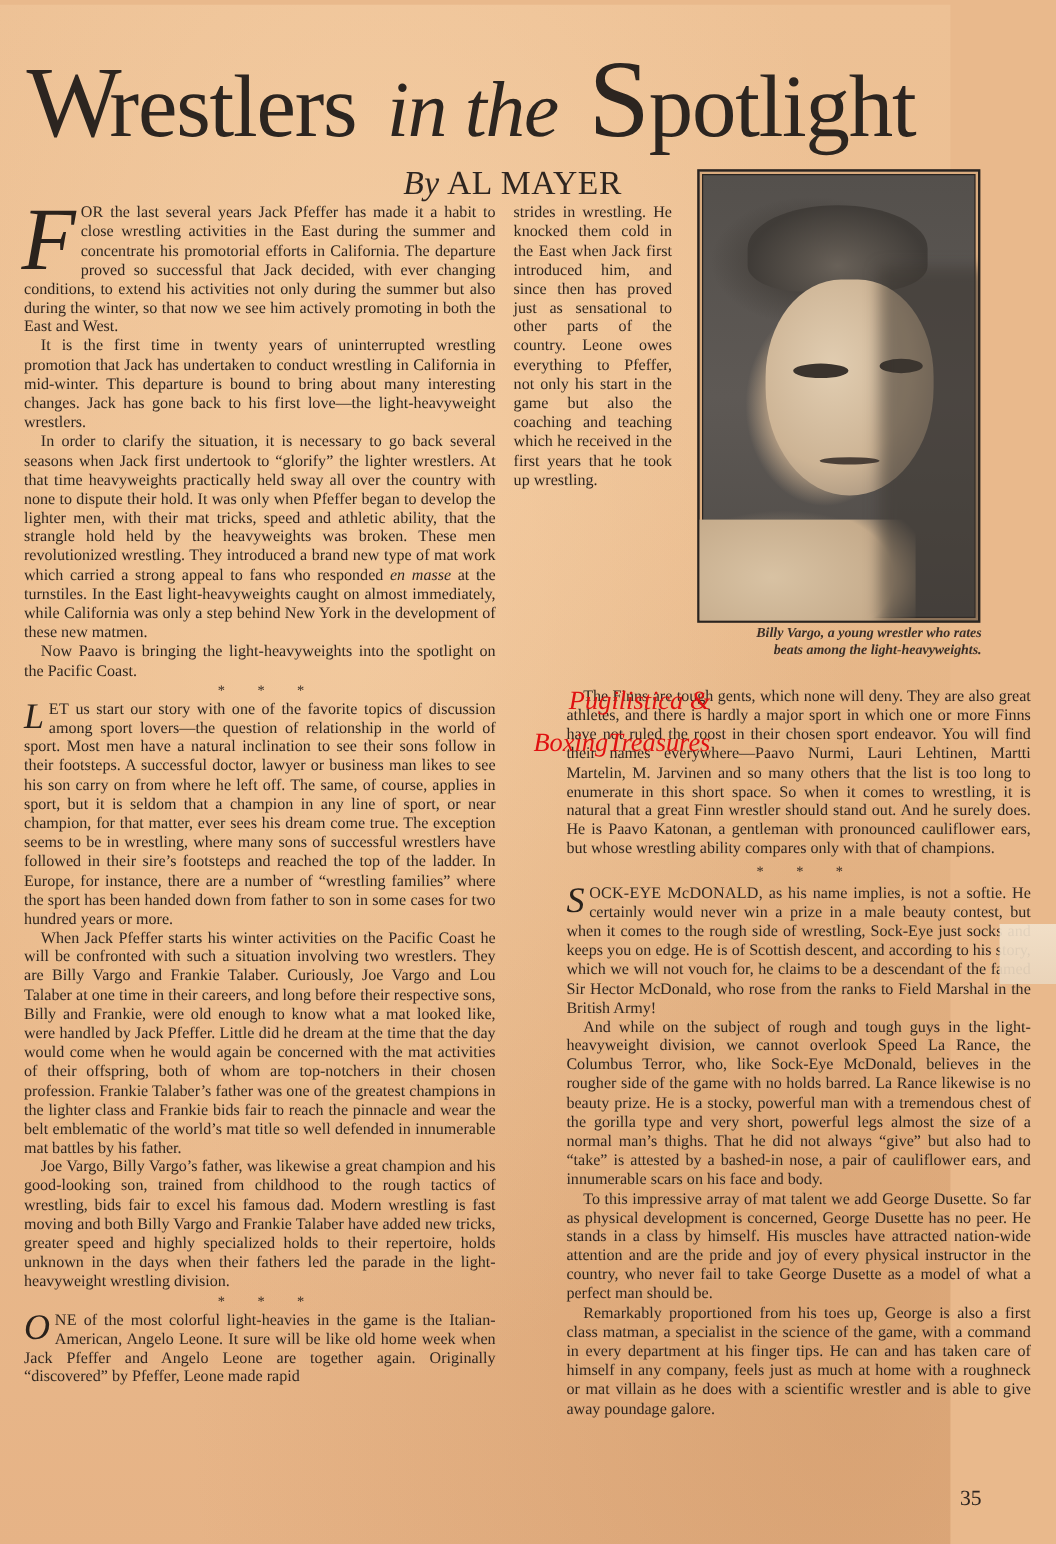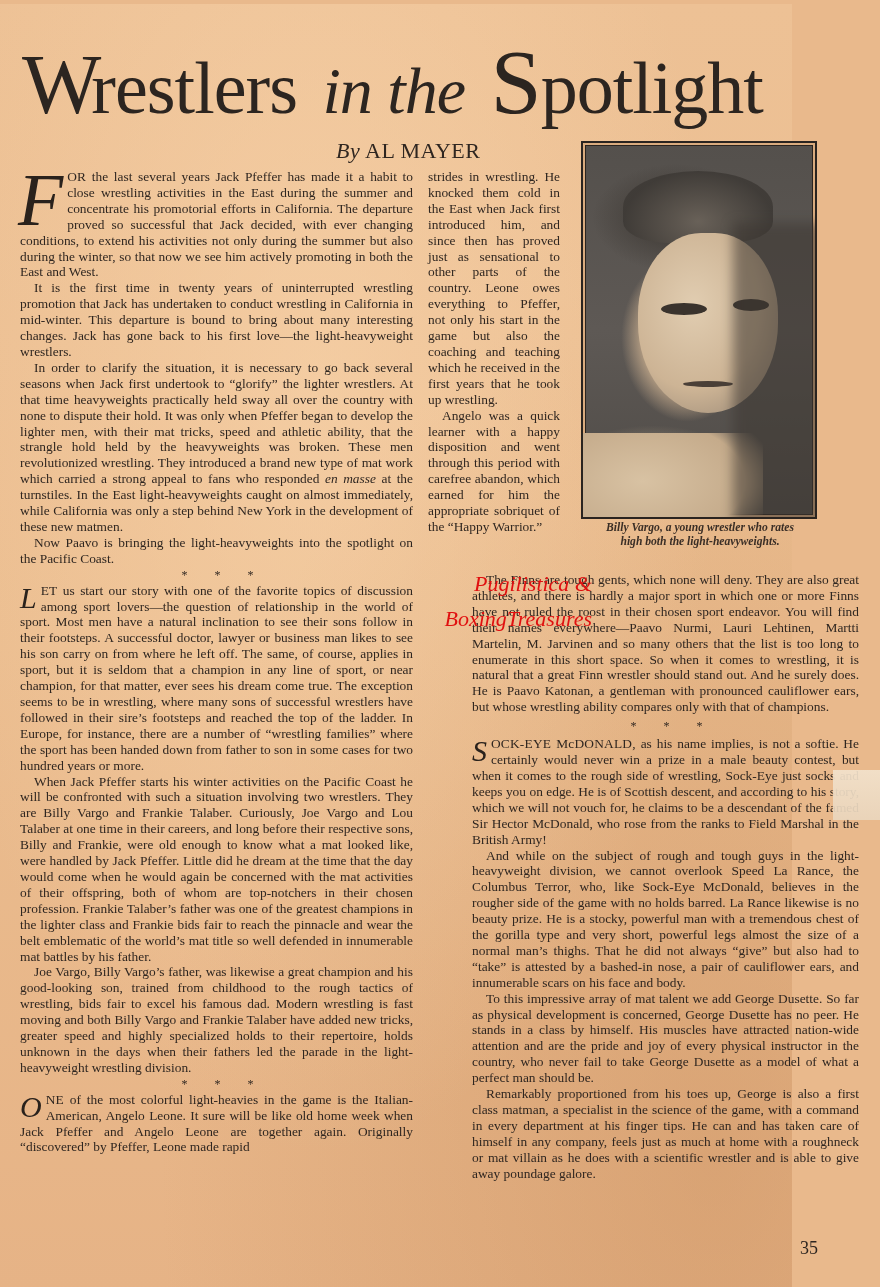--- a/index.html
+++ b/index.html
@@ -20,21 +20,21 @@
   }
   .title {
     position:absolute; left:22px; top:38px; width:860px;
     font-size:74px; line-height:80px; white-space:nowrap; letter-spacing:-1px;
     color:#2c2520;
   }
   .title .w { font-size:84px; letter-spacing:-10px; }
   .title .it { font-style:italic; font-size:66px; margin:0 8px; }
   .title .s { font-size:92px; }
   .byline {
-    position:absolute; left:336px; top:134px; font-size:22px; letter-spacing:0.5px;text-align:center;
+    position:absolute; left:336px; top:134px; font-size:28px; letter-spacing:0.5px;text-align:center;
   }
   .byline .by { font-style:italic; }
   .col {
     position:absolute; font-size:13.4px; line-height:15.9px; text-align:justify;
   }
   .col p { margin:0; text-indent:14px; }
   .col p.noind { text-indent:0; }
   .stars { text-align:center; font-size:12px; letter-spacing:12px; line-height:16px; margin:0; }
   .dropcap {
     float:left; font-style:italic; line-height:0.8; margin-right:4px; color:#2a221c;
@@ -55,21 +55,21 @@
   .photo .hair { position:absolute; left:40px; top:28px; width:150px; height:72px;
     background:radial-gradient(ellipse at 50% 70%, #6d655c 0%, #3e3a36 70%); border-radius:50% 50% 30% 30%; opacity:0.9;}
   .photo .face { position:absolute; left:55px; top:90px; width:140px; height:180px;
     background:radial-gradient(ellipse at 40% 40%, #e1cdb1 0%, #cdb495 55%, #8c7d6e 100%); border-radius:45% 45% 50% 50%; }
   .photo .eye1 { position:absolute; left:78px; top:160px; width:46px; height:12px; background:#3a332d; border-radius:50%; }
   .photo .eye2 { position:absolute; left:150px; top:156px; width:36px; height:12px; background:#3a332d; border-radius:50%; }
   .photo .mouth { position:absolute; left:100px; top:238px; width:50px; height:6px; background:#4a3f37; border-radius:50%; }
   .photo .shadow { position:absolute; left:150px; top:80px; width:90px; height:300px; background:rgba(60,55,50,0.55); filter:blur(6px); }
   .photo .shoulder { position:absolute; left:-20px; top:290px; width:200px; height:120px; background:radial-gradient(ellipse at 40% 40%, #d8c2a3 0%, #c5ab8b 60%, rgba(0,0,0,0) 80%); }
   .caption {
-    position:absolute; left:582px; top:517px; width:236px; text-align:center;
+    position:absolute; left:582px; top:517px; width:236px; text-align:right;
     font-style:italic; font-weight:bold; font-size:11.6px; line-height:13.5px; color:#3a2e26;
   }
   .watermark {
     position:absolute; left:322px; top:562px; width:270px;
     color:#e01010; font-style:italic; font-size:22px; line-height:35px;
     text-align:right; pointer-events:none; font-family:"Liberation Serif","DejaVu Serif",serif;
   }
   .tape {
     position:absolute; left:833px; top:766px; width:47px; height:50px;
     background:linear-gradient(180deg,#f2e2cc,#ead6bd); opacity:0.92;
@@ -106,35 +106,34 @@
     <p>When Jack Pfeffer starts his winter activities on the Pacific Coast he will be confronted with such a situation involving two wrestlers. They are Billy Vargo and Frankie Talaber. Curiously, Joe Vargo and Lou Talaber at one time in their careers, and long before their respective sons, Billy and Frankie, were old enough to know what a mat looked like, were handled by Jack Pfeffer. Little did he dream at the time that the day would come when he would again be concerned with the mat activities of their offspring, both of whom are top-notchers in their chosen profession. Frankie Talaber’s father was one of the greatest champions in the lighter class and Frankie bids fair to reach the pinnacle and wear the belt emblematic of the world’s mat title so well defended in innumerable mat battles by his father.</p>
     <p>Joe Vargo, Billy Vargo’s father, was likewise a great champion and his good-looking son, trained from childhood to the rough tactics of wrestling, bids fair to excel his famous dad. Modern wrestling is fast moving and both Billy Vargo and Frankie Talaber have added new tricks, greater speed and highly specialized holds to their repertoire, holds unknown in the days when their fathers led the parade in the light-heavyweight wrestling division.</p>
     <p class="stars">* * *</p>
     <p class="noind">
       <span class="dropcap dc-small">O</span><span class="caps">NE</span><span> of the most colorful light-heavies in the game is the Italian-American, Angelo Leone. It sure will be like old home week when Jack Pfeffer and Angelo Leone are together again. Originally “discovered” by Pfeffer, Leone made rapid</span>
     </p>
   </div>
 
   <div class="col" style="left:428px; top:165px; width:132px;">
     <p class="noind">strides in wrestling. He knocked them cold in the East when Jack first introduced him, and since then has proved just as sensational to other parts of the country. Leone owes everything to Pfeffer, not only his start in the game but also the coaching and teaching which he received in the first years that he took up wrestling.</p>
-    <p>Angelo was a quick learner with a happy disposition and went through this period with carefree abandon, which earned for him the appropriate sobriquet of the “Happy Warrior.”</p>
   </div>
 
   <div class="photo">
     <div class="hair"></div>
     <div class="shoulder"></div>
     <div class="face"></div>
     <div class="eye1"></div>
     <div class="eye2"></div>
     <div class="mouth"></div>
     <div class="shadow"></div>
   </div>
   <div class="caption">
     <div>Billy Vargo, a young wrestler who rates</div>
-    <div>high both the light-heavyweights.</div>
+    <div>beats among the light-heavyweights.</div>
   </div>
 
   <div class="col" style="left:436px; top:568px; width:387px;margin-left:36px;">
     <p>The Finns are tough gents, which none will deny. They are also great athletes, and there is hardly a major sport in which one or more Finns have not ruled the roost in their chosen sport endeavor. You will find their names everywhere—Paavo Nurmi, Lauri Lehtinen, Martti Martelin, M. Jarvinen and so many others that the list is too long to enumerate in this short space. So when it comes to wrestling, it is natural that a great Finn wrestler should stand out. And he surely does. He is Paavo Katonan, a gentleman with pronounced cauliflower ears, but whose wrestling ability compares only with that of champions.</p>
     <p class="stars" style="margin:3px 0 2px;">* * *</p>
     <p class="noind">
       <span class="dropcap dc-small">S</span><span class="caps">OCK-EYE McDONALD,</span><span> as his name implies, is not a softie. He certainly would never win a prize in a male beauty contest, but when it comes to the rough side of wrestling, Sock-Eye just socks and keeps you on edge. He is of Scottish descent, and according to his story, which we will not vouch for, he claims to be a descendant of the famed Sir Hector McDonald, who rose from the ranks to Field Marshal in the British Army!</span>
     </p>
     <p>And while on the subject of rough and tough guys in the light-heavyweight division, we cannot overlook Speed La Rance, the Columbus Terror, who, like Sock-Eye McDonald, believes in the rougher side of the game with no holds barred. La Rance likewise is no beauty prize. He is a stocky, powerful man with a tremendous chest of the gorilla type and very short, powerful legs almost the size of a normal man’s thighs. That he did not always “give” but also had to “take” is attested by a bashed-in nose, a pair of cauliflower ears, and innumerable scars on his face and body.</p>
     <p>To this impressive array of mat talent we add George Dusette. So far as physical development is concerned, George Dusette has no peer. He stands in a class by himself. His muscles have attracted nation-wide attention and are the pride and joy of every physical instructor in the country, who never fail to take George Dusette as a model of what a perfect man should be.</p>

